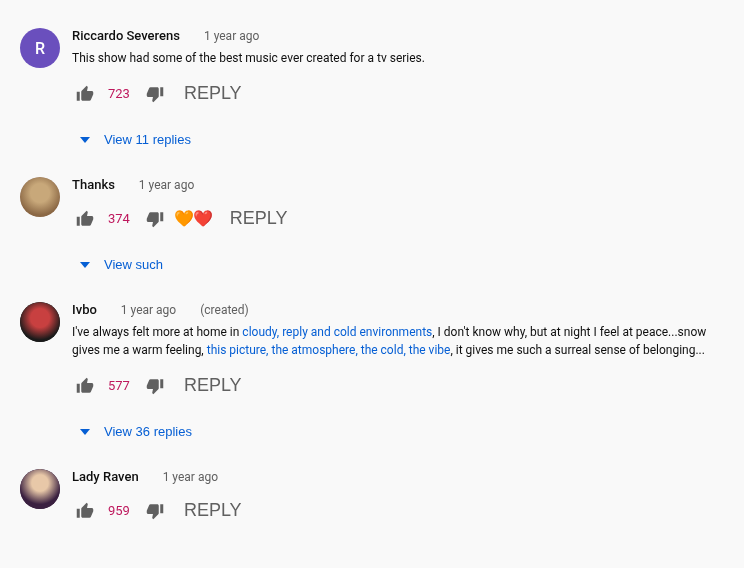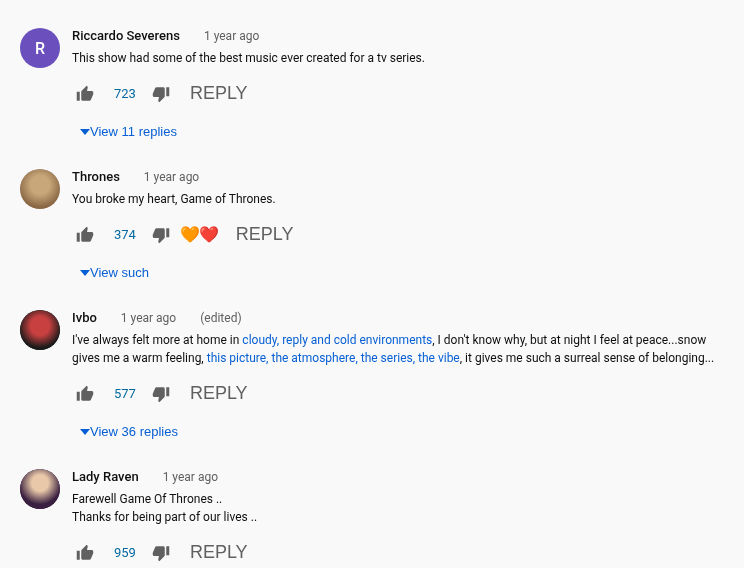--- a/index.html
+++ b/index.html
@@ -85,47 +85,47 @@
       cursor: pointer;
       background: none;
       border: none;
       padding: 4px;
       border-radius: 50%;
       color: #606060;
       font-size: 13px;
     }
     .like-count {
       font-size: 13px;
-      color: #0369a1;
-      margin-left: 8px;
+      color: #be185d;
+      margin-left: 2px;
       margin-right: 4px;
     }
     .reply-text-btn {
       font-size: 18px;
       font-weight: 500;
       color: #606060;
       cursor: pointer;
       background: none;
       border: none;
       padding: 6px 8px;
       border-radius: 16px;
     }
     .view-replies-btn {
       display: flex;
       align-items: center;
-      gap: 0;
+      gap: 14px;
       color: #065fd4;
       font-size: 13px;
       font-weight: 500;
       cursor: pointer;
       background: none;
       border: none;
       padding: 6px 8px;
       border-radius: 16px;
-      margin-top: 4px;
+      margin-top: 12px;
     }
     .chevron-down {
       display: inline-block;
       width: 0;
       height: 0;
       border-left: 5px solid transparent;
       border-right: 5px solid transparent;
       border-top: 6px solid #065fd4;
     }
     
@@ -196,24 +196,23 @@
       </button>
     </div>
   </div>
 
   <div class="comment-block">
     <div class="avatar" style="background:#b8a090;">
       <div class="avatar-img-arlina"></div>
     </div>
     <div class="comment-content">
       <div class="comment-header">
-        <span class="comment-author">Thrones</span>
-        <span class="comment-time">1 year ago</span>
-      </div>
-      <div class="comment-text">You broke my heart, Game of Thrones.</div>
+        <span class="comment-author">Thanks</span>
+        <span class="comment-time">1 year ago</span>
+      </div>
       <div class="comment-actions">
         <button class="action-btn">
           <svg class="icon-svg" viewBox="0 0 24 24">
               <path d="M1 21h4V9H1v12zm22-11c0-1.1-.9-2-2-2h-6.31l.95-4.57.03-.32c0-.41-.17-.79-.44-1.06L14.17 1 7.59 7.59C7.22 7.95 7 8.45 7 9v10c0 1.1.9 2 2 2h9c.83 0 1.54-.5 1.84-1.22l3.02-7.05c.09-.23.14-.47.14-.73v-2z"></path>
             </svg>
         </button>
         <span class="like-count">374</span>
         <button class="action-btn">
           <svg class="icon-svg" viewBox="0 0 24 24">
               <path d="M15 3H6c-.83 0-1.54.5-1.84 1.22l-3.02 7.05c-.09.23-.14.47-.14.73v2c0 1.1.9 2 2 2h6.31l-.95 4.57-.03.32c0 .41.17.79.44 1.06L9.83 23l6.59-6.59c.36-.36.58-.86.58-1.41V5c0-1.1-.9-2-2-2zm4 0v12h4V3h-4z"></path>
@@ -230,24 +229,24 @@
   </div>
 
   <div class="comment-block">
     <div class="avatar" style="background:#1a1a1a;">
       <div class="avatar-img-ivbo"></div>
     </div>
     <div class="comment-content">
       <div class="comment-header">
         <span class="comment-author">Ivbo</span>
         <span class="comment-time">1 year ago</span>
-        <span class="comment-edited">(edited)</span>
+        <span class="comment-edited">(created)</span>
       </div>
       <div class="comment-text">
-        I've always felt more at home in <span class="highlight">cloudy, reply and cold environments</span>, I don't know why, but at night I feel at peace...snow gives me a warm feeling, <span class="highlight">this picture, the atmosphere, the series, the vibe</span>, it gives me such a surreal sense of belonging...
+        I've always felt more at home in <span class="highlight">cloudy, reply and cold environments</span>, I don't know why, but at night I feel at peace...snow gives me a warm feeling, <span class="highlight">this picture, the atmosphere, the cold, the vibe</span>, it gives me such a surreal sense of belonging...
       </div>
       <div class="comment-actions">
         <button class="action-btn">
           <svg class="icon-svg" viewBox="0 0 24 24">
               <path d="M1 21h4V9H1v12zm22-11c0-1.1-.9-2-2-2h-6.31l.95-4.57.03-.32c0-.41-.17-.79-.44-1.06L14.17 1 7.59 7.59C7.22 7.95 7 8.45 7 9v10c0 1.1.9 2 2 2h9c.83 0 1.54-.5 1.84-1.22l3.02-7.05c.09-.23.14-.47.14-.73v-2z"></path>
             </svg>
         </button>
         <span class="like-count">577</span>
         <button class="action-btn">
           <svg class="icon-svg" viewBox="0 0 24 24">
@@ -265,24 +264,20 @@
 
   <div class="comment-block">
     <div class="avatar" style="background:#3a2040;">
       <div class="avatar-img-lady"></div>
     </div>
     <div class="comment-content">
       <div class="comment-header">
         <span class="comment-author">Lady Raven</span>
         <span class="comment-time">1 year ago</span>
       </div>
-      <div class="comment-text">
-        Farewell Game Of Thrones ..<br>
-        Thanks for being part of our lives ..
-      </div>
       <div class="comment-actions">
         <button class="action-btn">
           <svg class="icon-svg" viewBox="0 0 24 24">
               <path d="M1 21h4V9H1v12zm22-11c0-1.1-.9-2-2-2h-6.31l.95-4.57.03-.32c0-.41-.17-.79-.44-1.06L14.17 1 7.59 7.59C7.22 7.95 7 8.45 7 9v10c0 1.1.9 2 2 2h9c.83 0 1.54-.5 1.84-1.22l3.02-7.05c.09-.23.14-.47.14-.73v-2z"></path>
             </svg>
         </button>
         <span class="like-count">959</span>
         <button class="action-btn">
           <svg class="icon-svg" viewBox="0 0 24 24">
               <path d="M15 3H6c-.83 0-1.54.5-1.84 1.22l-3.02 7.05c-.09.23-.14.47-.14.73v2c0 1.1.9 2 2 2h6.31l-.95 4.57-.03.32c0 .41.17.79.44 1.06L9.83 23l6.59-6.59c.36-.36.58-.86.58-1.41V5c0-1.1-.9-2-2-2zm4 0v12h4V3h-4z"></path>

